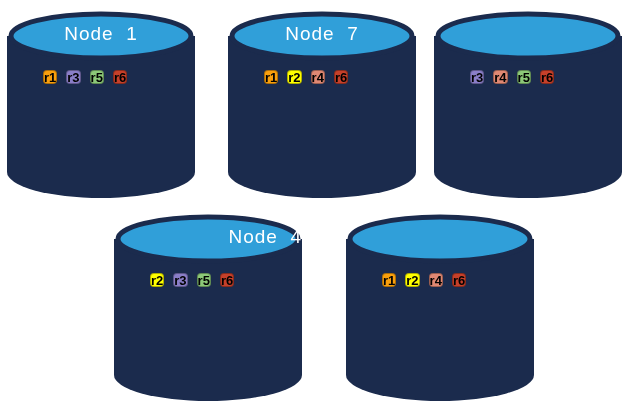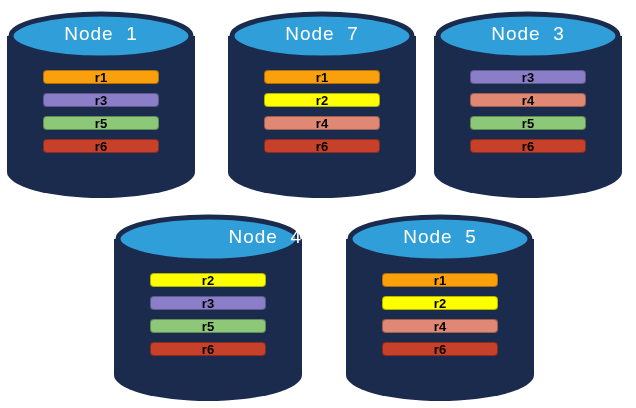--- a/index.html
+++ b/index.html
@@ -27,21 +27,21 @@
     color: #ffffff;
     font-size: 19px;
     letter-spacing: 1px;
     white-space: pre;
   }
   .bars {
     position: absolute;
     left: 36px; top: 61px;
     width: 116px;
     display: flex;
-    flex-direction: column;
+    flex-direction: row;
     gap: 9px;
   }
   .bar {
     height: 14px;
     line-height: 14px;
     border-radius: 4px;
     border: 1px solid rgba(0,0,0,0.30);
     box-sizing: border-box;
     text-align: center;
     font-size: 13px;
@@ -86,21 +86,20 @@
       <div class="bar" style="background-color: rgb(224, 136, 115); color: rgb(0, 0, 0);">r4</div>
       <div class="bar" style="background-color: rgb(198, 64, 42); color: rgb(0, 0, 0);">r6</div>
     </div>
   </div>
 
   <div class="cyl pos-n3">
     <svg width="188" height="190" viewBox="0 0 188 190">
       <path d="M0,27 L0,163 A94,26 0 0 0 188,163 L188,27 Z" fill="#1B2B4D"></path>
       <ellipse cx="94" cy="27" rx="90" ry="22" stroke-width="5" fill="#309FD9" stroke="#1B2B4D"></ellipse>
     </svg>
-    <div class="cyl-title" style="color: rgb(255, 255, 255);">Node  3</div>
     <div class="bars">
       <div class="bar" style="background-color: rgb(138, 126, 200); color: rgb(0, 0, 0);">r3</div>
       <div class="bar" style="background-color: rgb(224, 136, 115); color: rgb(0, 0, 0);">r4</div>
       <div class="bar" style="background-color: rgb(140, 200, 120); color: rgb(0, 0, 0);">r5</div>
       <div class="bar" style="background-color: rgb(198, 64, 42); color: rgb(0, 0, 0);">r6</div>
     </div>
   </div>
 
   <div class="cyl pos-n4">
     <svg width="188" height="190" viewBox="0 0 188 190">
@@ -114,21 +113,20 @@
       <div class="bar" style="background-color: rgb(140, 200, 120); color: rgb(0, 0, 0);">r5</div>
       <div class="bar" style="background-color: rgb(198, 64, 42); color: rgb(0, 0, 0);">r6</div>
     </div>
   </div>
 
   <div class="cyl pos-n5">
     <svg width="188" height="190" viewBox="0 0 188 190">
       <path d="M0,27 L0,163 A94,26 0 0 0 188,163 L188,27 Z" fill="#1B2B4D"></path>
       <ellipse cx="94" cy="27" rx="90" ry="22" stroke-width="5" fill="#309FD9" stroke="#1B2B4D"></ellipse>
     </svg>
-    <div class="cyl-title" style="color: rgb(255, 255, 255);">Node  5</div>
     <div class="bars">
       <div class="bar" style="background-color: rgb(250, 160, 13); color: rgb(0, 0, 0);">r1</div>
       <div class="bar" style="background-color: rgb(255, 255, 0); color: rgb(0, 0, 0);">r2</div>
       <div class="bar" style="background-color: rgb(224, 136, 115); color: rgb(0, 0, 0);">r4</div>
       <div class="bar" style="background-color: rgb(198, 64, 42); color: rgb(0, 0, 0);">r6</div>
     </div>
   </div>
 
 </div>
 

